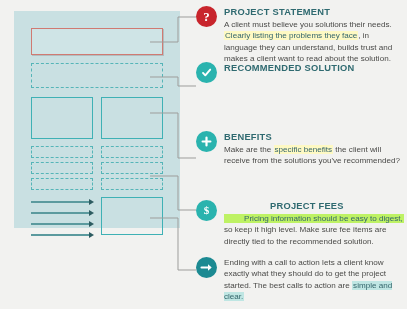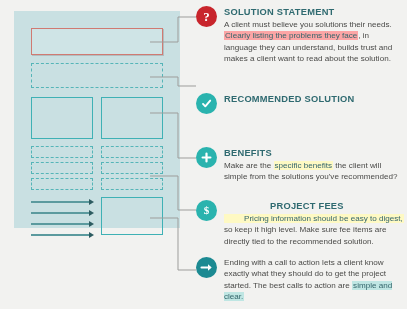--- a/index.html
+++ b/index.html
@@ -147,52 +147,52 @@
       <path d="M150 218 L178 218 L178 270 L196 270"></path>
     </g>
   </svg>
 
   <div id="items">
       <div class="item" style="top: 6px;">
         <div class="badge" style="background: rgb(200, 37, 44);">
           <span style="font-size: 13px; font-family: &quot;Liberation Serif&quot;, serif; font-weight: bold;">?</span>
         </div>
         <div class="item-body">
-          <div class="item-title" style="color: rgb(47, 106, 112);">SOLUTION STATEMENT</div>
-          <p class="item-text"><span>A client must believe you solutions their needs. </span><span class="hl" style="background: #fca5a5;">Clearly listing the problems they face</span><span>, in language they can understand, builds trust and makes a client want to read about the solution.</span></p>
-        </div>
-      </div>
-      <div class="item" style="top: 93px;">
+          <div class="item-title" style="color: rgb(47, 106, 112);">PROJECT STATEMENT</div>
+          <p class="item-text"><span>A client must believe you solutions their needs. </span><span class="hl" style="background: #fef9c3;">Clearly listing the problems they face</span><span>, in language they can understand, builds trust and makes a client want to read about the solution.</span></p>
+        </div>
+      </div>
+      <div class="item" style="top: 62px;">
         <div class="badge" style="background: rgb(42, 179, 174);">
           <svg width="13" height="13" viewBox="0 0 13 13">
             <path d="M3 6.9 L5.3 9.3 L10.2 3.6" fill="none" stroke="#fff" stroke-width="1.9" stroke-linecap="round" stroke-linejoin="round"></path>
           </svg>
         </div>
         <div class="item-body">
           <div class="item-title" style="color: rgb(47, 106, 112);">RECOMMENDED SOLUTION</div>
         </div>
       </div>
-      <div class="item" style="top: 147px;">
+      <div class="item" style="top: 131px;">
         <div class="badge" style="background: rgb(42, 179, 174);">
           <svg width="13" height="13" viewBox="0 0 13 13">
             <path d="M6.5 2.6 V10.4 M2.6 6.5 H10.4" stroke="#fff" stroke-width="2.2" stroke-linecap="round"></path>
           </svg>
         </div>
         <div class="item-body">
           <div class="item-title" style="color: rgb(47, 106, 112);">BENEFITS</div>
-          <p class="item-text"><span>Make are the </span><span class="hl" style="background: #fef9c3;">specific benefits</span><span> the client will simple from the solutions you've recommended?</span></p>
+          <p class="item-text"><span>Make are the </span><span class="hl" style="background: #fef9c3;">specific benefits</span><span> the client will receive from the solutions you've recommended?</span></p>
         </div>
       </div>
       <div class="item" style="top: 200px;">
         <div class="badge" style="background: rgb(42, 179, 174);">
           <span style="font-size: 11px; font-family: &quot;Liberation Serif&quot;, serif; font-weight: bold;">$</span>
         </div>
         <div class="item-body">
           <div class="item-title" style="color: rgb(47, 106, 112); padding-left: 46px;">PROJECT FEES</div>
-          <p class="item-text"><span class="hl" style="background: #fef9c3; padding-left: 20px;">Pricing information should be easy to digest,</span><span> so keep it high level. Make sure fee items are directly tied to the recommended solution.</span></p>
+          <p class="item-text"><span class="hl" style="background: #bef264; padding-left: 20px;">Pricing information should be easy to digest,</span><span> so keep it high level. Make sure fee items are directly tied to the recommended solution.</span></p>
         </div>
       </div>
       <div class="item" style="top: 257px;">
         <div class="badge" style="background: rgb(28, 138, 146);">
           <svg width="15" height="13" viewBox="0 0 15 13">
             <path d="M2.5 6.5 H10.5" stroke="#fff" stroke-width="2.1" stroke-linecap="round"></path>
             <path d="M9 3.2 L12.7 6.5 L9 9.8 Z" fill="#fff"></path>
           </svg>
         </div>
         <div class="item-body">

